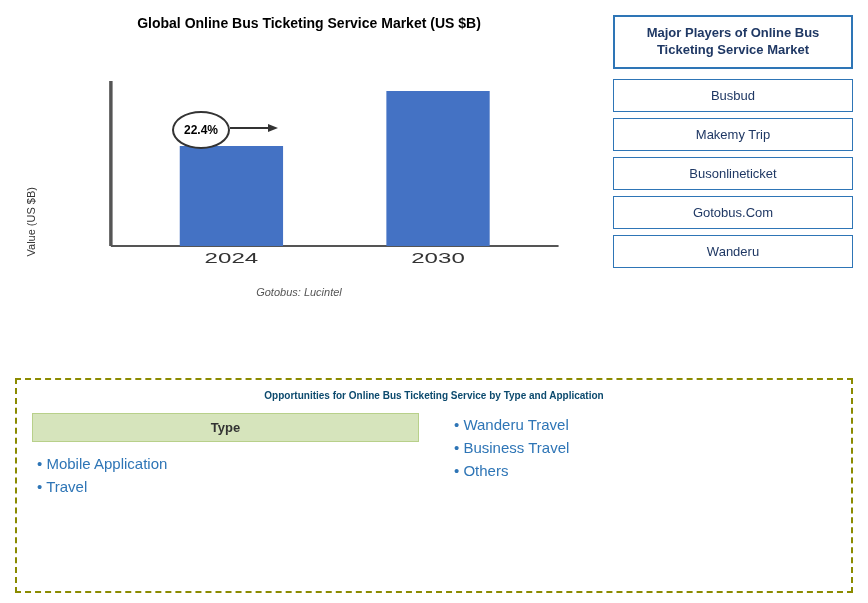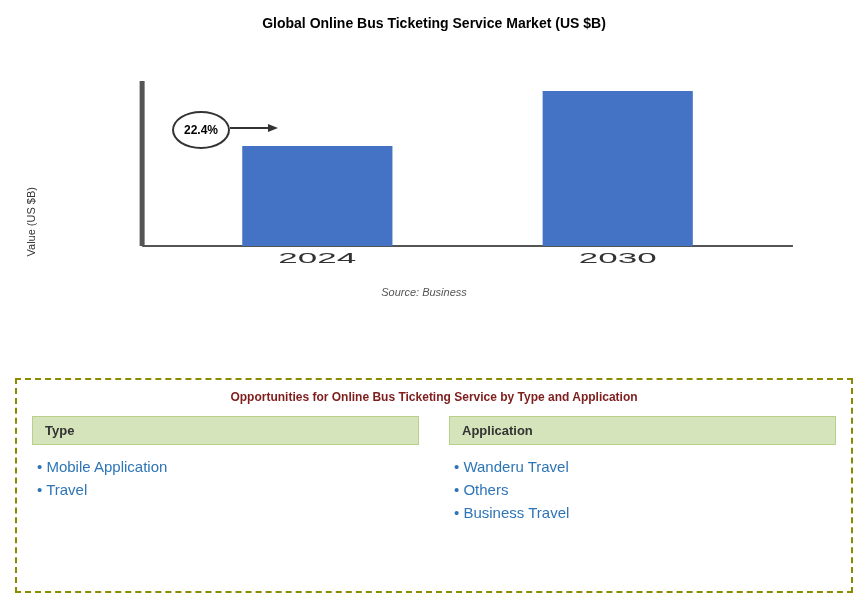--- a/index.html
+++ b/index.html
@@ -106,39 +106,40 @@
     
     .bottom-section {
       border: 2px dashed #8B8B00;
       margin-top: 8px;
       padding: 10px 15px;
       flex: 1;
     }
 
     .bottom-title {
       text-align: center;
-      font-size: 12px;
-      font-weight: bold;
-      color: #7f1d1d;
+      font-size: 10px;
+      font-weight: bold;
+      color: #0c4a6e;
       margin-bottom: 12px;
     }
 
     .bottom-columns {
       display: flex;
       flex-direction: row;
       gap: 30px;
     }
 
     .bottom-col {
       flex: 1;
     }
 
     .col-header {
       background: #D6E4BC;
       padding: 6px 12px;
+      text-align: center;
       font-size: 13px;
       font-weight: bold;
       color: #333;
       border: 1px solid #b8d08a;
       margin-bottom: 10px;
     }
 
     .col-items {
       list-style: none;
       padding: 0 5px;
@@ -193,43 +194,51 @@
             <span>22.4%</span>
           </div>
           
           <svg style="position:absolute; top:37px; left:188px;" width="50" height="20">
             <line x1="0" y1="10" x2="38" y2="10" stroke="#333" stroke-width="2"></line>
             <polygon points="38,6 48,10 38,14" fill="#333"></polygon>
           </svg>
         </div>
       </div>
 
-      <div class="source-text">Source: Business</div>
+      <div class="source-text">Gotobus: Lucintel</div>
     </div>
 
+    <div class="players-area">
+      <div class="players-header">Major Players of Online Bus Ticketing Service Market</div>
+
+      <div class="player-item">Busbud</div>
+      <div class="player-item">Makemy Trip</div>
+      <div class="player-item">Busonlineticket</div>
+      <div class="player-item">Gotobus.Com</div>
+      <div class="player-item">Wanderu</div>
+    </div>
 
   </div>
 
   <div class="bottom-section">
     <div class="bottom-title">Opportunities for Online Bus Ticketing Service by Type and Application</div>
 
     <div class="bottom-columns">
 
       <div class="bottom-col">
         <div class="col-header">Type</div>
         <ul class="col-items">
           <li>Mobile Application</li>
           <li>Travel</li>
         </ul>
       </div>
 
       <div class="bottom-col">
-        <div class="col-header">Application</div>
         <ul class="col-items">
           <li>Wanderu Travel</li>
+          <li>Business Travel</li>
           <li>Others</li>
-          <li>Business Travel</li>
         </ul>
       </div>
     </div>
   </div>
 
 </div>
 
 </body></html>

